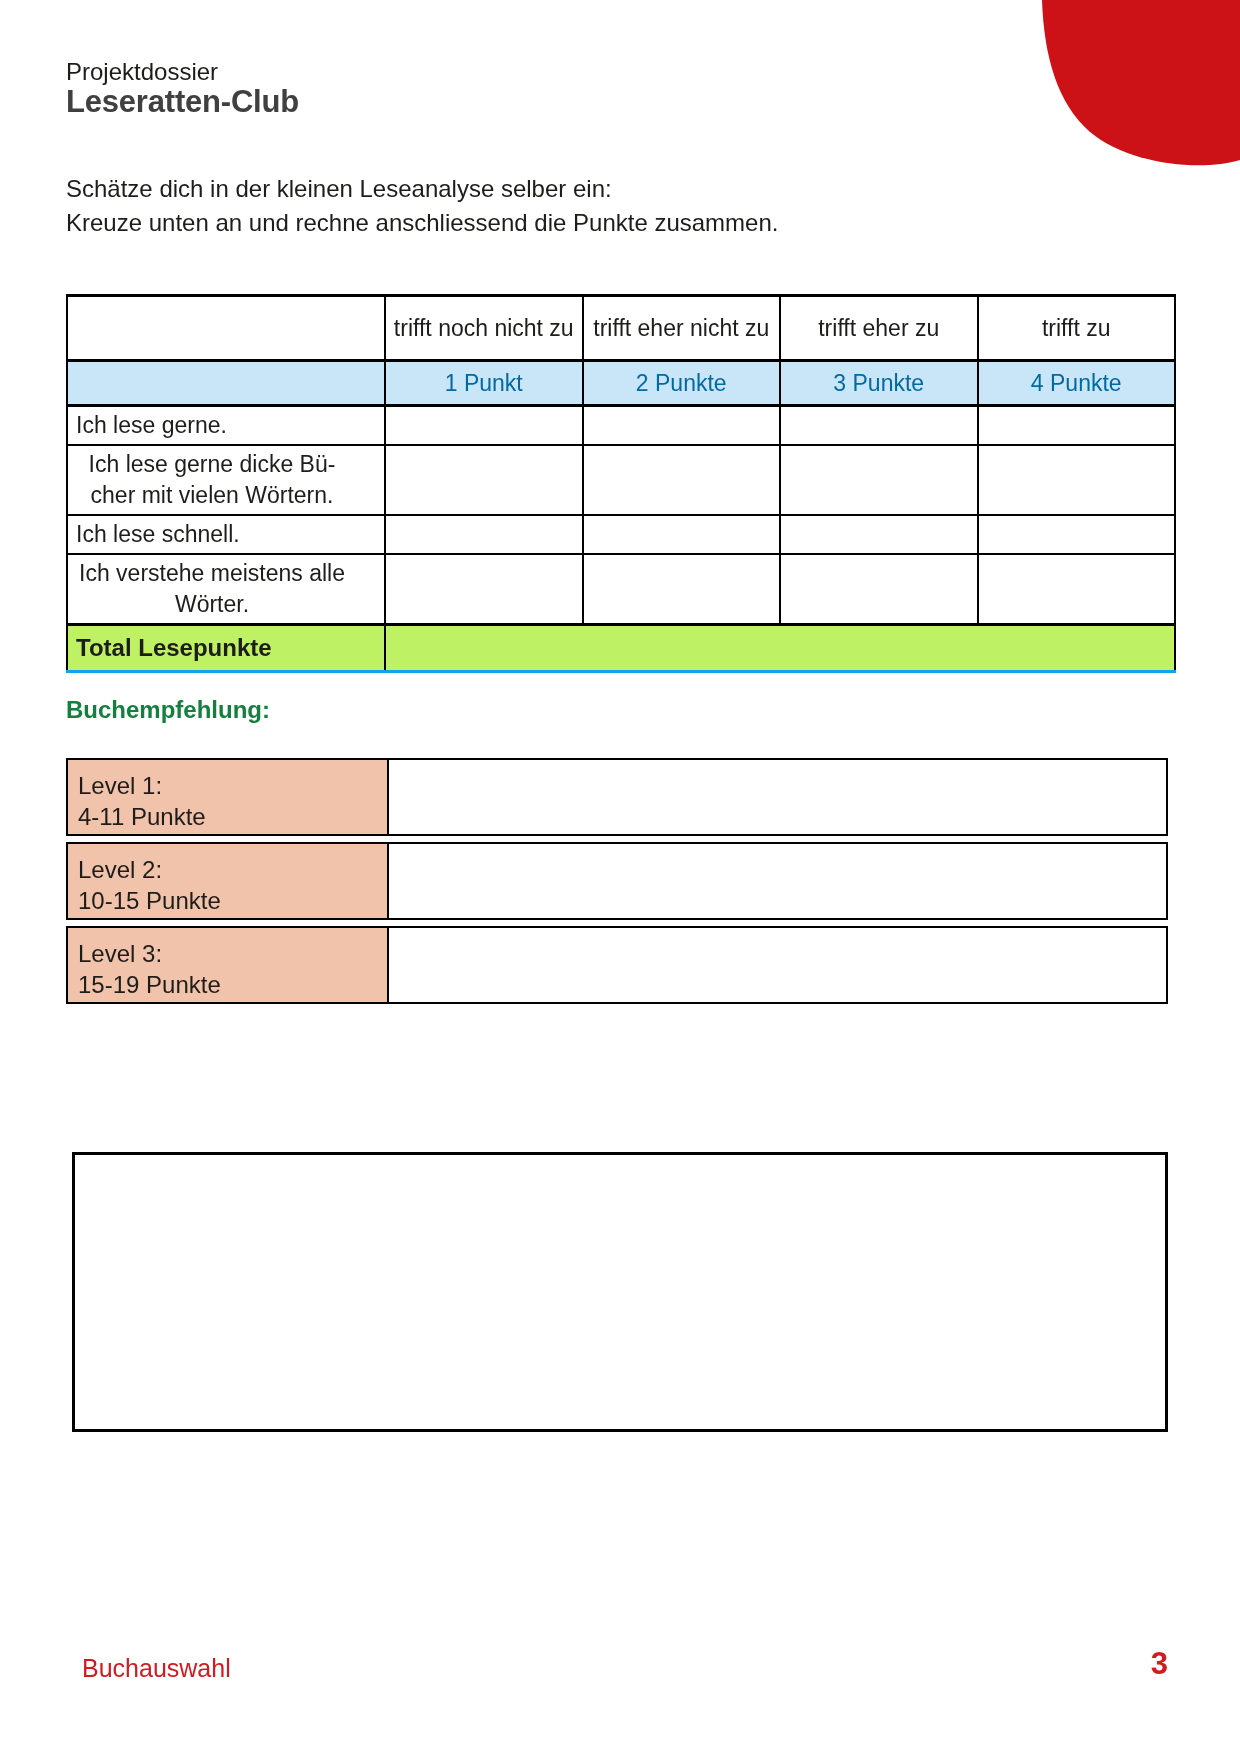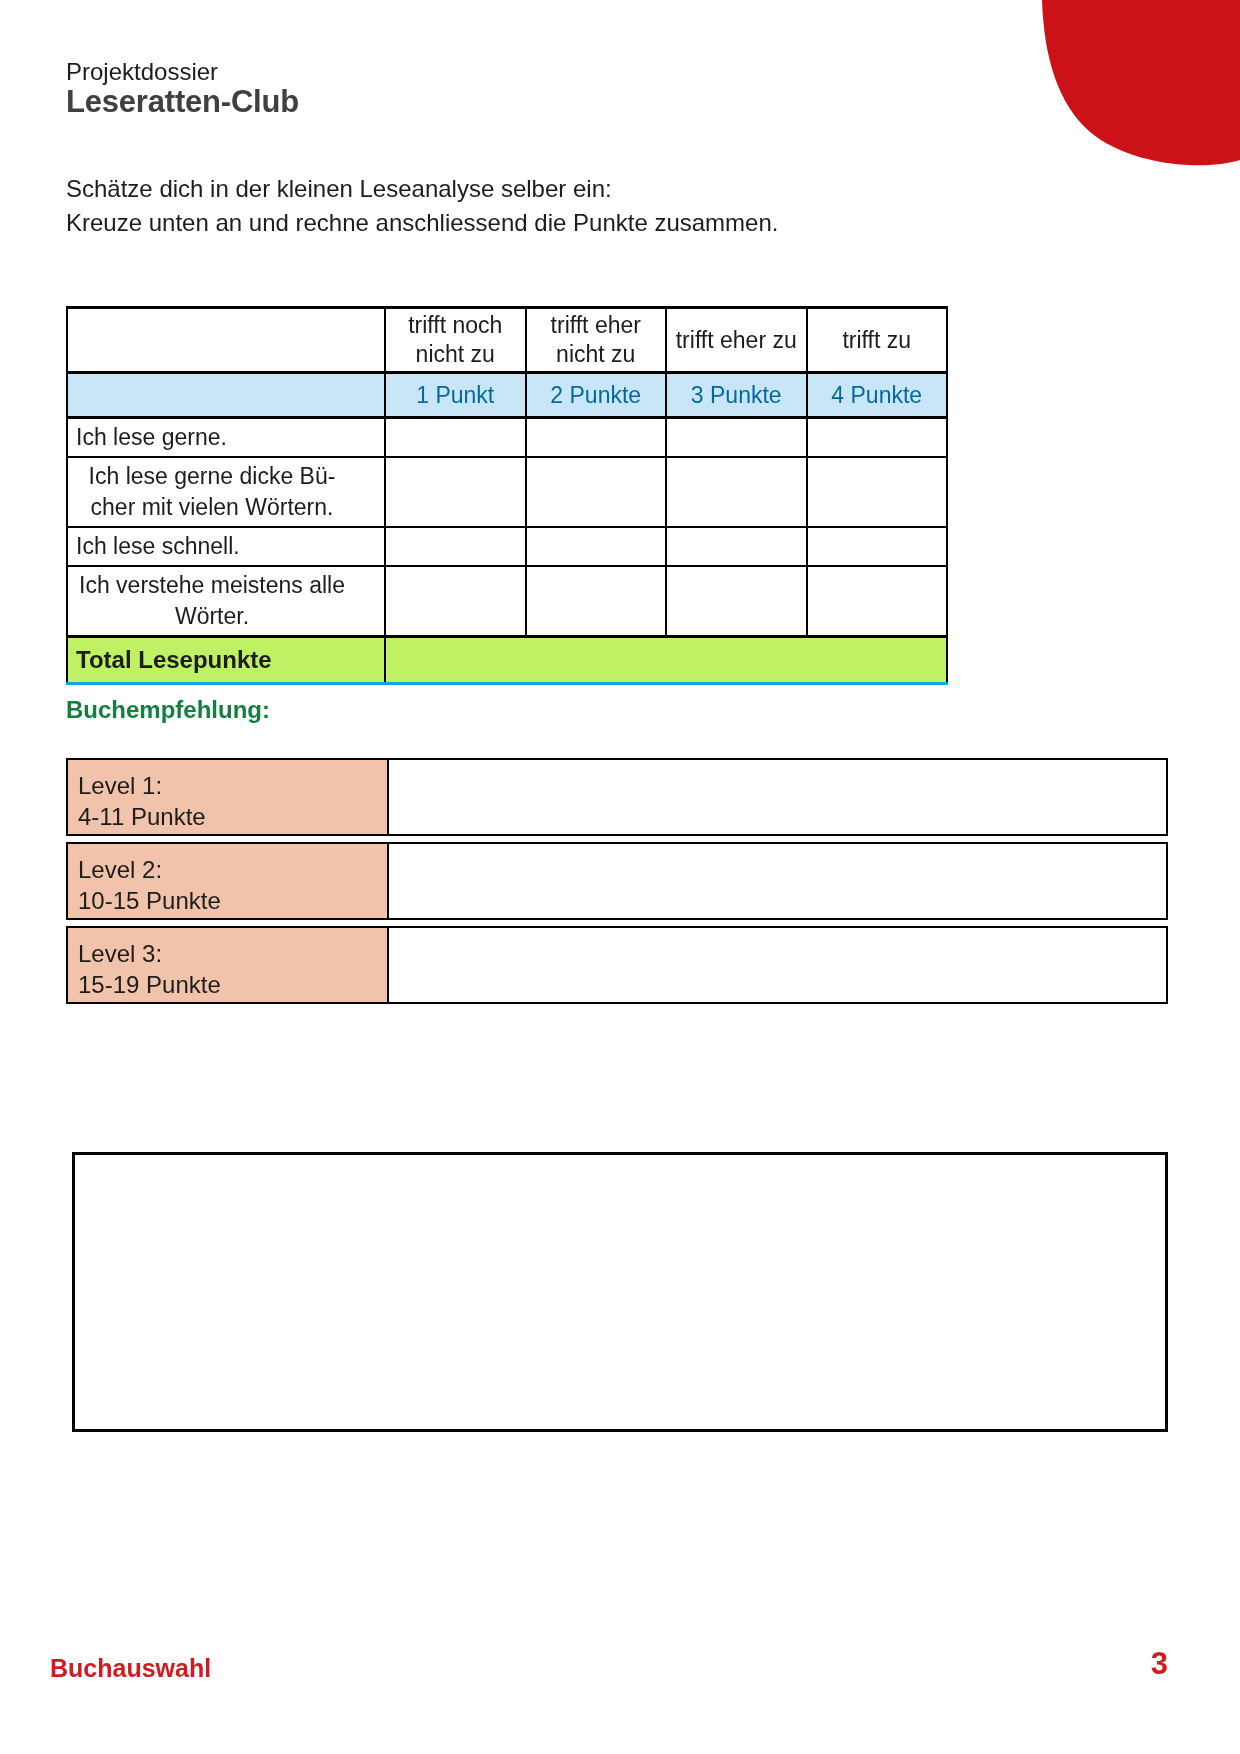--- a/index.html
+++ b/index.html
@@ -11,22 +11,22 @@
     color:#1d1d1b;
     overflow:hidden;
   }
   .blob{position:absolute;top:0;right:0;width:200px;height:175px;}
   .doc-label{position:absolute;left:66px;top:58px;font-size:24px;line-height:28px;}
   .page-title{position:absolute;left:66px;top:84px;font-size:31px;font-weight:bold;color:#404040;margin:0;letter-spacing:-0.2px;}
   .intro{position:absolute;left:66px;top:172px;font-size:24px;line-height:34px;}
 
   
   table.assessment{
-    position:absolute;left:66px;top:306px;
-    width:882px;border-collapse:collapse;table-layout:fixed;
+    position:absolute;left:66px;top:294px;
+    width:1110px;border-collapse:collapse;table-layout:fixed;
     font-size:23px;
   }
   table.assessment td{border:2px solid #000;padding:0;}
   table.assessment tr.outline td{border-top:3px solid #000;}
   table.assessment td.c0{width:316px;}
   table.assessment tr.head td{height:62px;text-align:center;vertical-align:middle;line-height:29px;}
   table.assessment tr.points td{
     height:42px;text-align:center;vertical-align:middle;
     background:#c8e6f8;color:#0369a1;
     border-top:3px solid #000;border-bottom:3px solid #000;
@@ -55,21 +55,21 @@
   .level-answer{flex:1;box-sizing:border-box;border:2px solid #000;border-left:none;background:#fff;}
 
   .question{position:absolute;left:66px;top:1096px;font-size:24.5px;font-weight:bold;margin:0;}
 
   .big-box{
     position:absolute;left:72px;top:1152px;
     width:1096px;height:280px;box-sizing:border-box;
     border:3px solid #000;background:#fff;
   }
 
-  .footer-left{position:absolute;left:50px;top:1654px;font-size:25px;font-weight:bold;color:#d21b21;}
+  .footer-left{position:absolute;left:82px;top:1654px;font-size:25px;font-weight:normal;color:#d21b21;}
   .footer-page{position:absolute;right:72px;top:1646px;font-size:31px;font-weight:bold;color:#d21b21;}
 </style>
 </head>
 <body>
 
 <div class="page">
 
   <svg class="blob" viewBox="1040 0 200 175" preserveAspectRatio="none" aria-hidden="true">
     <path d="M1042,0 C1044,58 1058,104 1090,132 C1128,164 1200,172 1240,160 L1240,0 Z" fill="#cc1217"></path>
   </svg>

